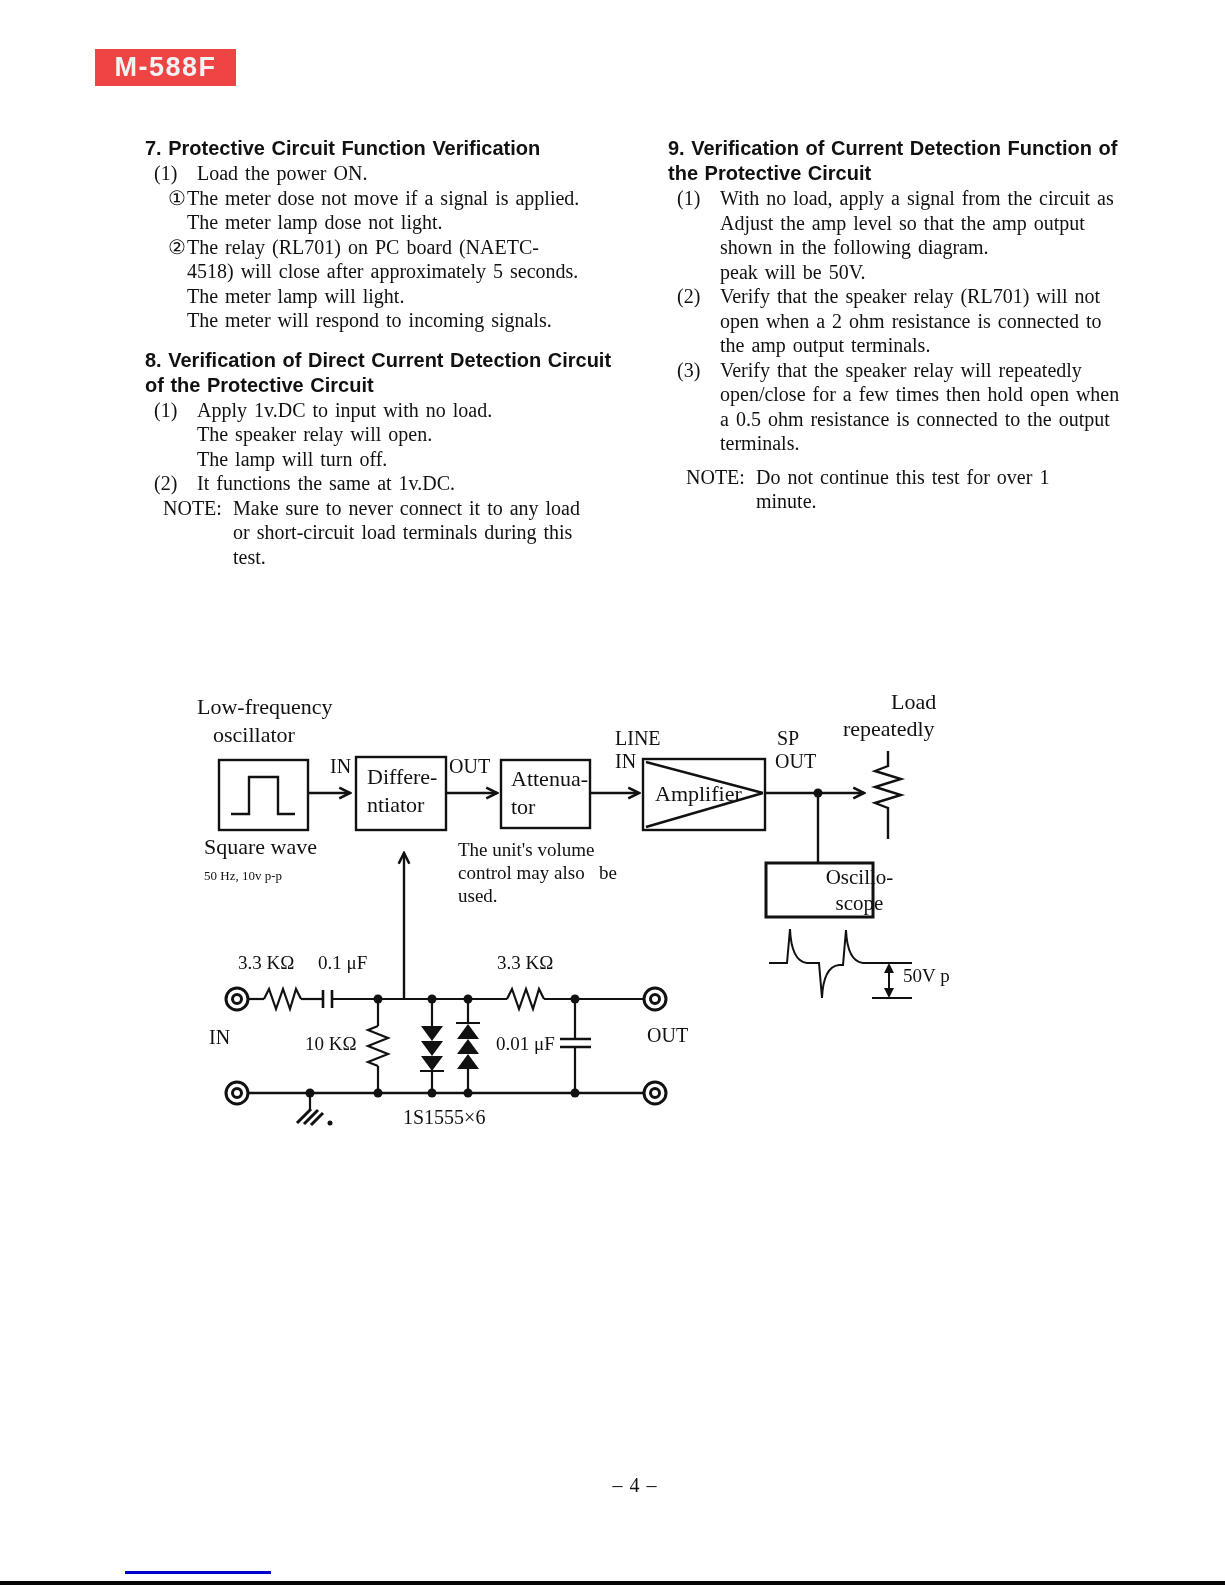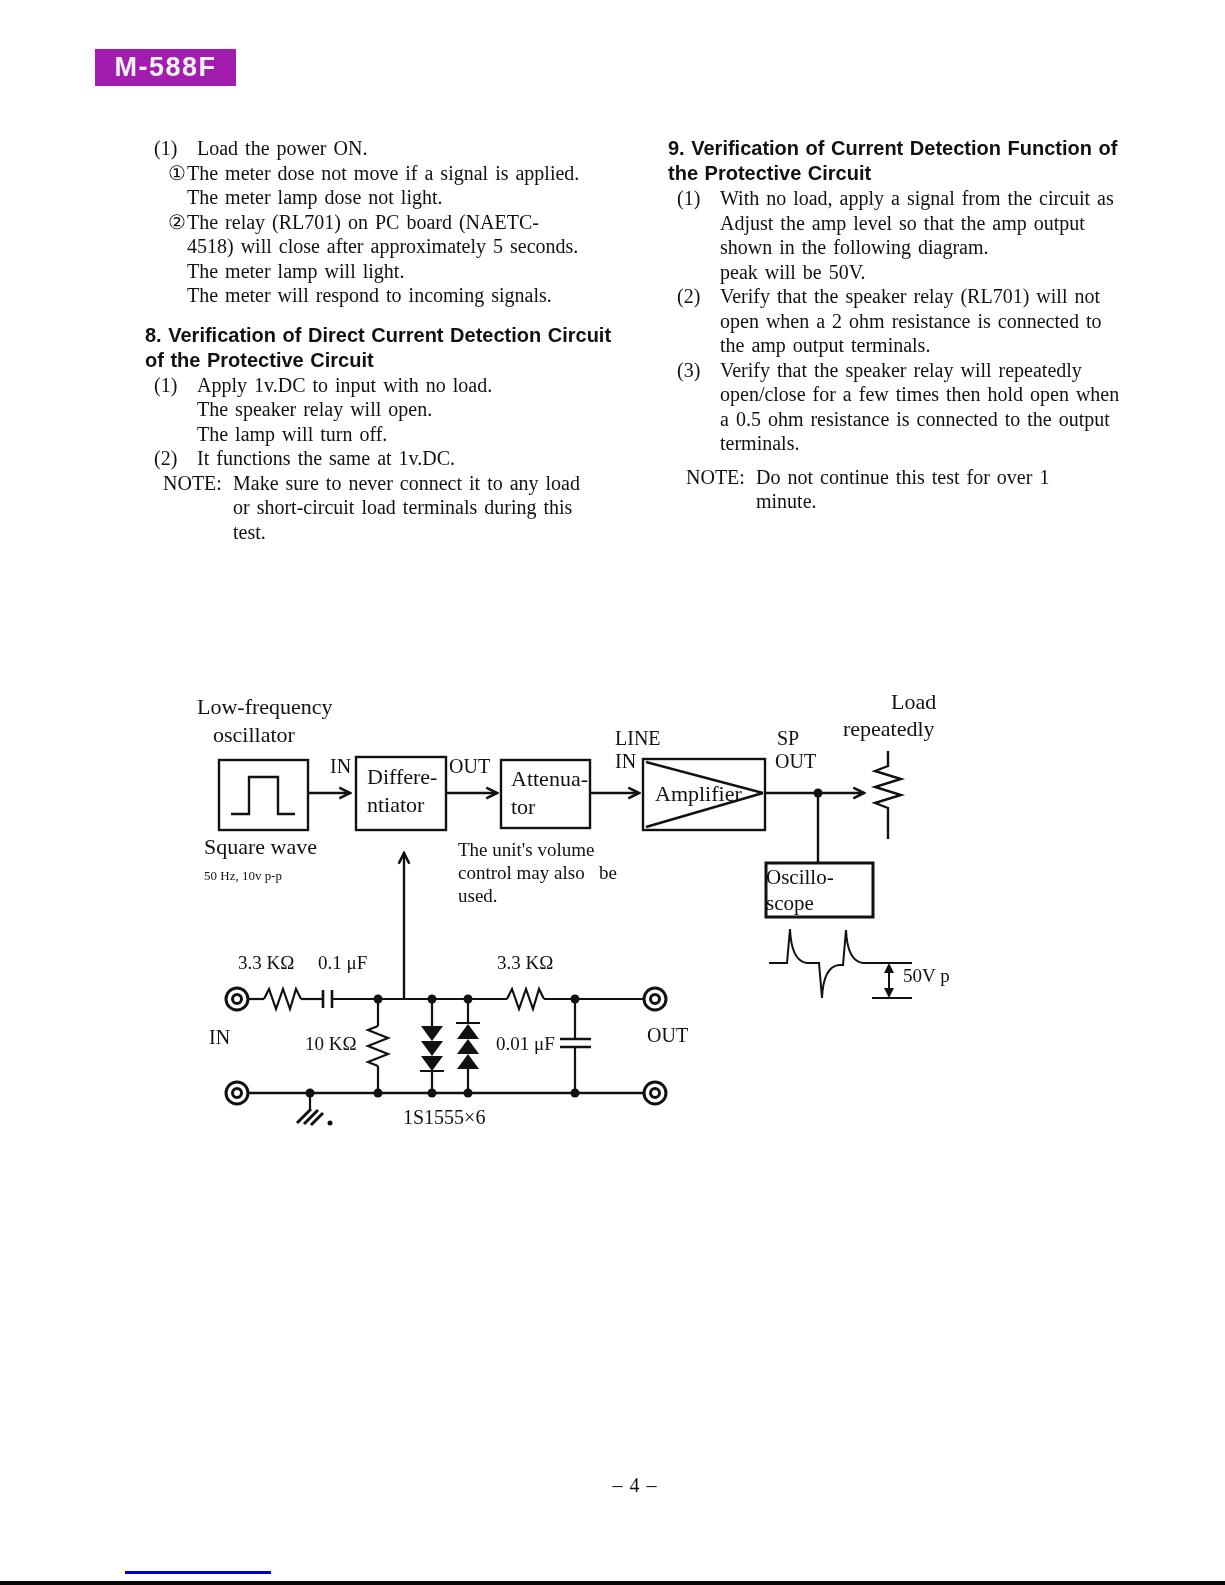--- a/index.html
+++ b/index.html
@@ -3,21 +3,21 @@
 <meta charset="utf-8">
 <style>
   html,body { margin:0; padding:0; background:#e8e8e8; }
   .page {
     position:relative; width:1225px; height:1585px; margin:0 auto;
     background:#ffffff; overflow:hidden; color:#111;
     font-family:"Liberation Serif","DejaVu Serif",serif;
   }
   .badge {
     position:absolute; left:95px; top:49px; width:141px; height:37px;
-    background:#a21caf; color:#f2f2f2;
+    background:#ef4444; color:#f2f2f2;
     font-family:"Liberation Sans","DejaVu Sans",sans-serif; font-weight:bold;
     font-size:27px; letter-spacing:1.5px;
     display:flex; align-items:center; justify-content:center;
   }
   .col { position:absolute; font-size:20px; line-height:24.5px; word-spacing:2px; }
   .col.left  { left:145px; top:136px; width:462px; }
   .col.right { left:668px; top:136px; width:438px; }
   .heading-line {
     font-family:"Liberation Sans","DejaVu Sans",sans-serif; font-weight:bold;
     font-size:20px; line-height:25px; white-space:nowrap; word-spacing:1px;
@@ -33,35 +33,36 @@
   .item.note .marker, .item.notegap .marker { width:70px; }
   .item.notegap { margin-top:9px; }
 
   .diagram { position:absolute; left:0; top:0; width:1113px; height:1585px; }
   .diagram svg { position:absolute; left:0; top:0; }
   .dl { position:absolute; white-space:pre; font-size:20px; line-height:1.1; }
   .dl-lg { font-size:22px; }
   .dl-sm { font-size:13px; }
   .dl-note { font-size:19px; line-height:23px; }
   .boxtext { position:absolute; font-size:22px; line-height:28px; white-space:pre; }
-  .boxtext.center { display:flex; flex-direction:column; justify-content:center; font-size:21px; line-height:26px; }
+  .boxtext.center { display:flex; flex-direction:column; align-items:center; justify-content:center; font-size:21px; line-height:26px;padding-left:40px; }
 
   .pageno { position:absolute; left:575px; top:1474px; width:120px; text-align:center; font-size:20px; letter-spacing:1px; }
   .blue-line { position:absolute; left:125px; top:1571px; width:146px; height:3px; background:#0000cc; }
   .scan-edge { position:absolute; left:0; top:1581px; width:1225px; height:4px; background:#060606; }
 </style>
 </head>
 <body>
 
 <div class="page">
 
   <div class="badge">M-588F</div>
 
   <div class="col left">
       <div class="section">
+        <div class="heading-line">7. Protective Circuit Function Verification</div>
         <div class="item l1">
           <span class="marker">(1)</span>
           <div class="item-body">
             <div class="line">Load the power ON.</div>
           </div>
         </div>
         <div class="item l2">
           <span class="marker">①</span>
           <div class="item-body">
             <div class="line">The meter dose not move if a signal is applied.</div>

